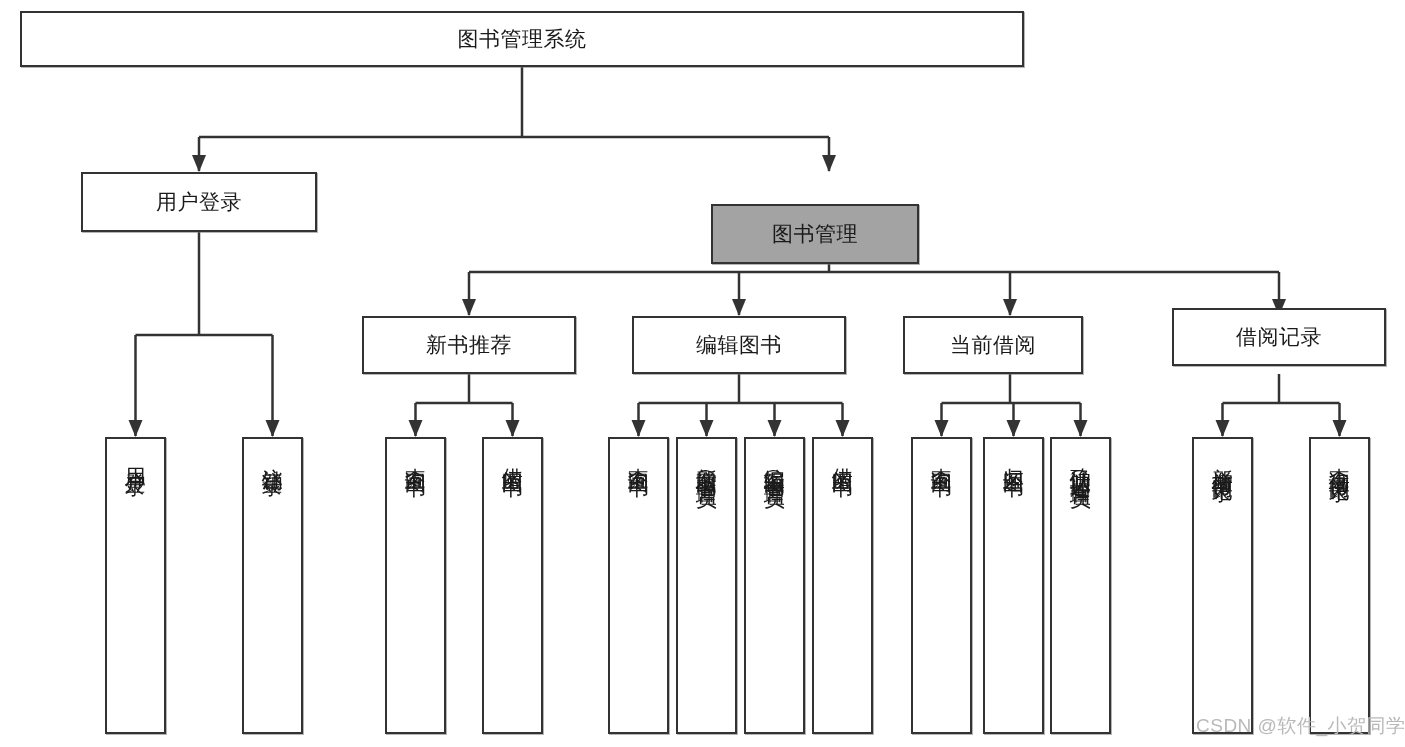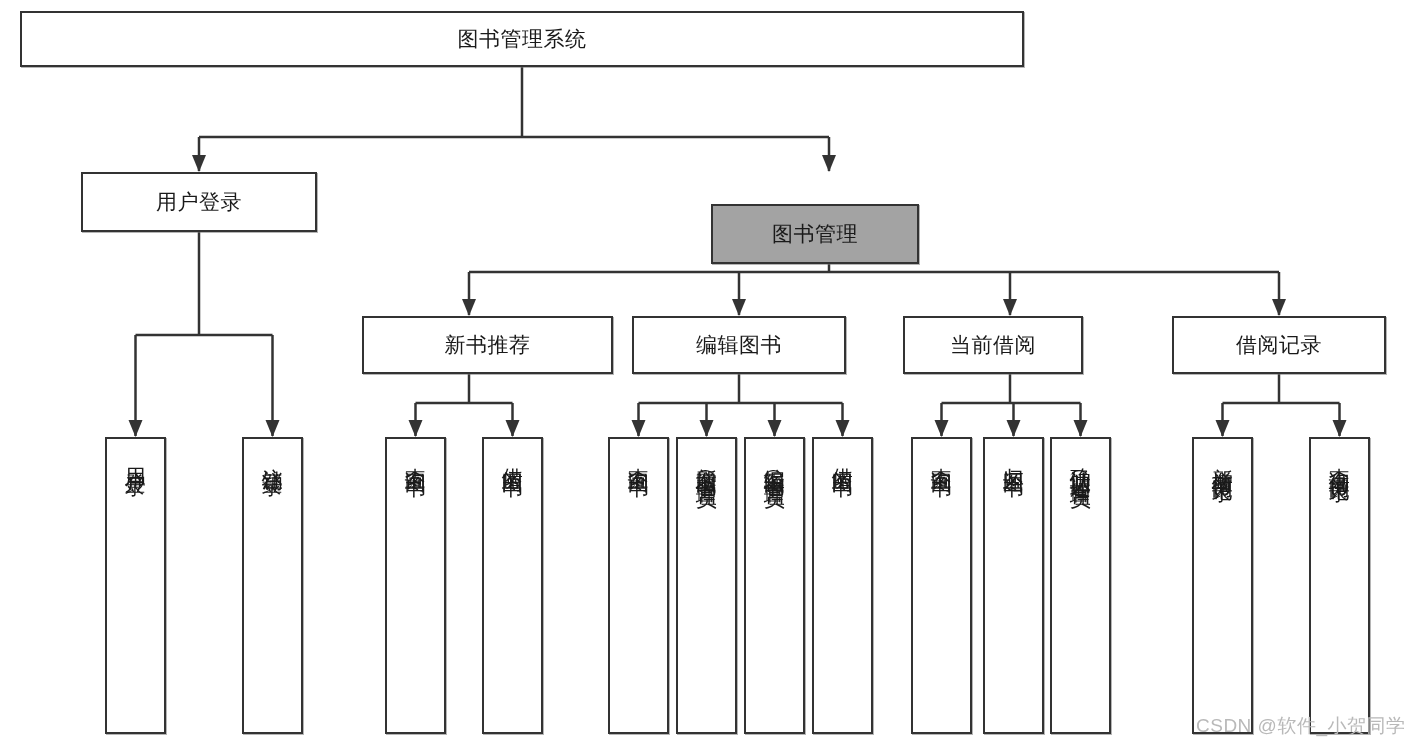--- a/index.html
+++ b/index.html
@@ -124,30 +124,30 @@
   <div id="nodes">
       <div class="node horiz" style="left: 20px; top: 11px; width: 1004px; height: 56px; border-color: rgb(51, 51, 51); background: rgb(255, 255, 255); color: rgb(26, 26, 26);">
         <div class="label">图书管理系统</div>
       </div>
       <div class="node horiz" style="left: 81px; top: 172px; width: 236px; height: 60px; border-color: rgb(51, 51, 51); background: rgb(255, 255, 255); color: rgb(26, 26, 26);">
         <div class="label">用户登录</div>
       </div>
       <div class="node horiz" style="left: 711px; top: 172px; width: 208px; height: 60px; border-color: rgb(51, 51, 51); background: #a3a3a3; color: rgb(26, 26, 26); margin-top: 32px;">
         <div class="label">图书管理</div>
       </div>
-      <div class="node horiz" style="left: 362px; top: 316px; width: 251px; height: 58px; border-color: rgb(51, 51, 51); background: rgb(255, 255, 255); color: rgb(26, 26, 26);">
+      <div class="node horiz" style="left: 362px; top: 316px; width: 214px; height: 58px; border-color: rgb(51, 51, 51); background: rgb(255, 255, 255); color: rgb(26, 26, 26);">
         <div class="label">新书推荐</div>
       </div>
       <div class="node horiz" style="left: 632px; top: 316px; width: 214px; height: 58px; border-color: rgb(51, 51, 51); background: rgb(255, 255, 255); color: rgb(26, 26, 26);">
         <div class="label">编辑图书</div>
       </div>
       <div class="node horiz" style="left: 903px; top: 316px; width: 180px; height: 58px; border-color: rgb(51, 51, 51); background: rgb(255, 255, 255); color: rgb(26, 26, 26);">
         <div class="label">当前借阅</div>
       </div>
-      <div class="node horiz" style="left: 1172px; top: 316px; width: 214px; height: 58px; border-color: rgb(51, 51, 51); background: rgb(255, 255, 255); color: rgb(26, 26, 26);">
+      <div class="node horiz" style="left: 1172px; top: 308px; width: 214px; height: 58px; border-color: rgb(51, 51, 51); background: rgb(255, 255, 255); color: rgb(26, 26, 26);">
         <div class="label">借阅记录</div>
       </div>
       <div class="node vert" style="left: 105px; top: 437px; width: 61px; height: 297px; border-color: rgb(51, 51, 51); background: rgb(255, 255, 255); color: rgb(26, 26, 26);">
         <div class="label">用户登录</div>
       </div>
       <div class="node vert" style="left: 242px; top: 437px; width: 61px; height: 297px; border-color: rgb(51, 51, 51); background: rgb(255, 255, 255); color: rgb(26, 26, 26);">
         <div class="label">注销登录</div>
       </div>
       <div class="node vert" style="left: 385px; top: 437px; width: 61px; height: 297px; border-color: rgb(51, 51, 51); background: rgb(255, 255, 255); color: rgb(26, 26, 26);">
         <div class="label">查询图书</div>

